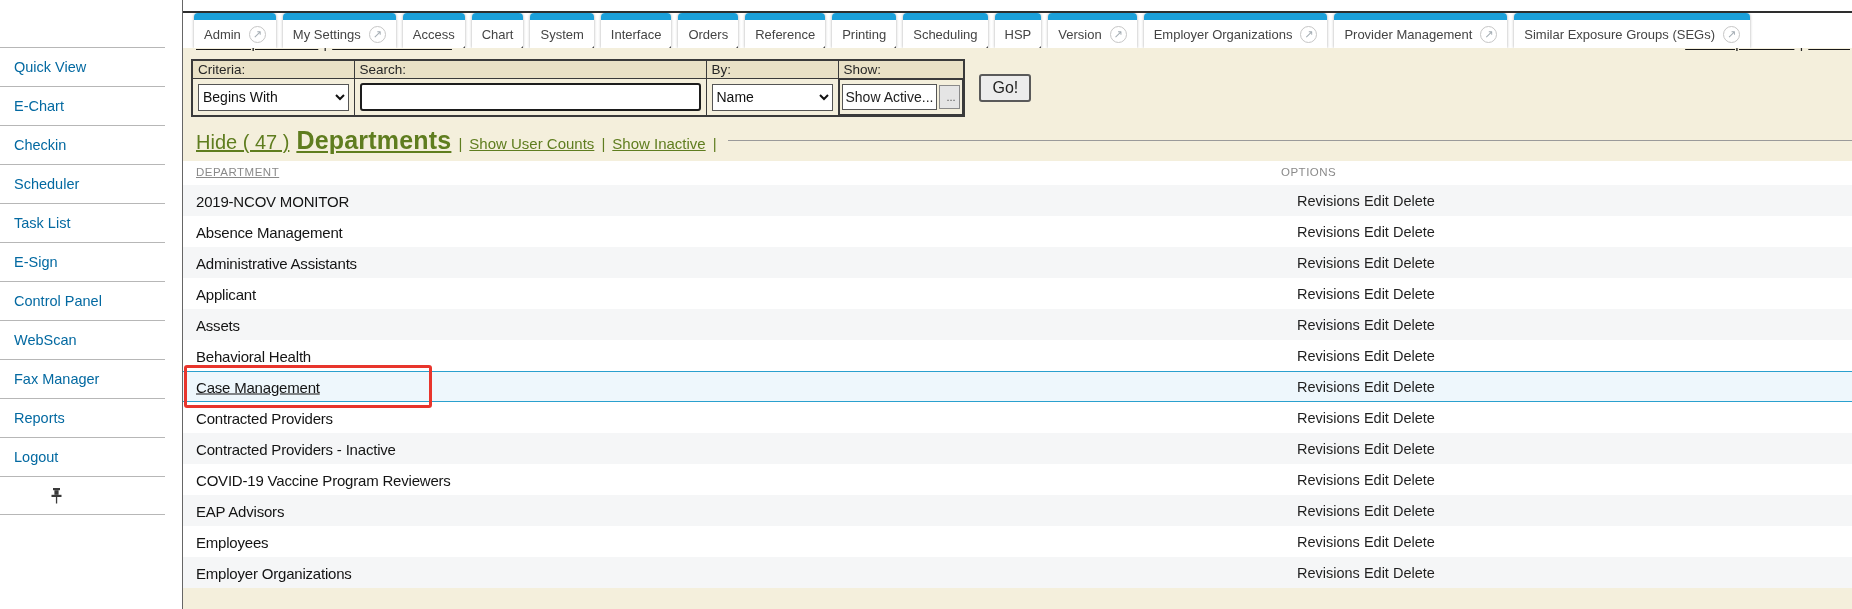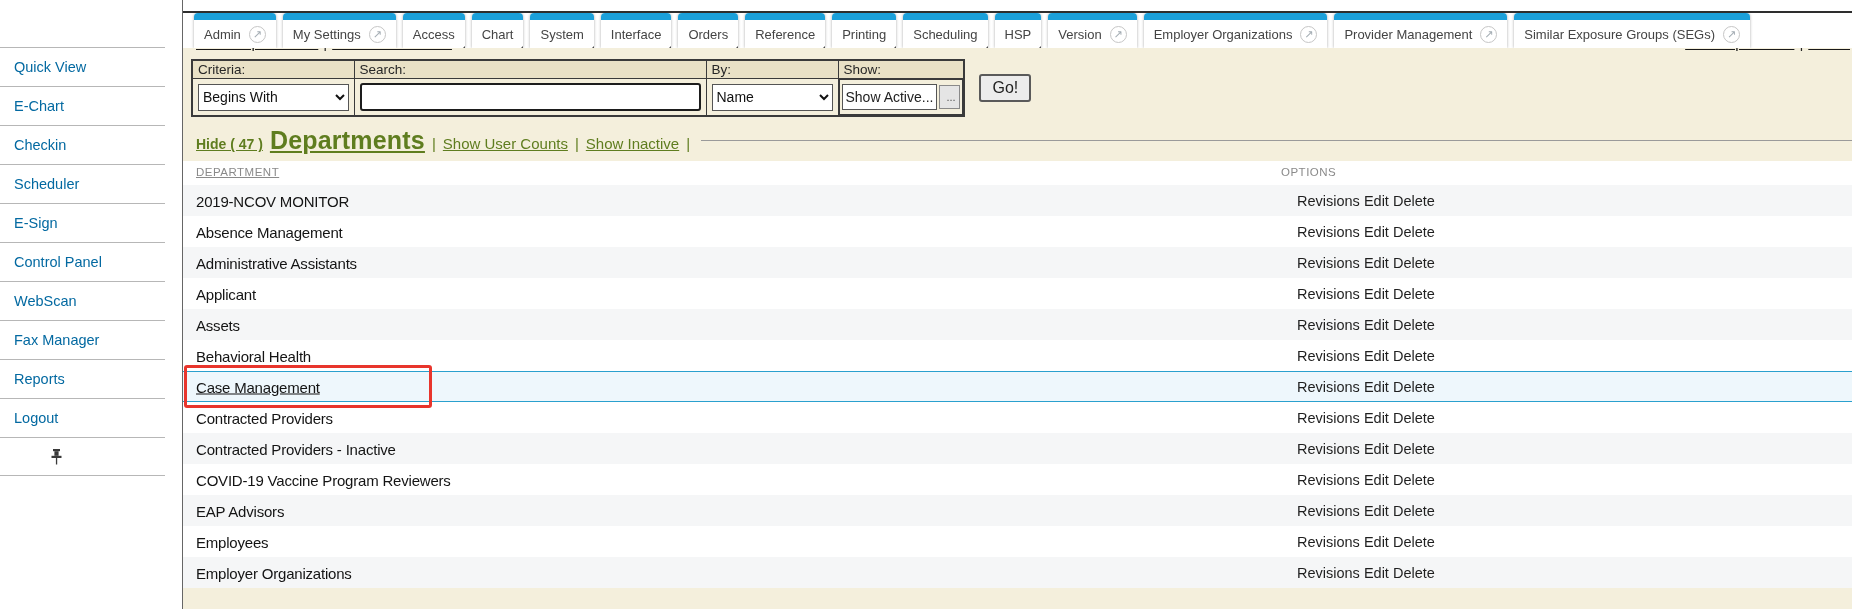--- a/index.html
+++ b/index.html
@@ -94,21 +94,21 @@
     margin-left:14px; padding:3px 11px; font-size:16px; color:#222;
     background:#ececec; border:2px solid #5a5a5a; border-radius:3px; cursor:pointer;
     font-family:"Liberation Sans",sans-serif;
   }
 
   
   .section-row {
     margin:9px 0 0 13px; display:flex; align-items:baseline; gap:7px;
     color:#5f7d1f; white-space:nowrap;
   }
-  .hide-link { font-size:14px; font-weight:bold; text-decoration:underline; cursor:pointer; }
+  .hide-link { font-size:20px; font-weight:normal; text-decoration:underline; cursor:pointer; }
   .section-title { font-size:25px; font-weight:bold; letter-spacing:.2px;text-decoration:underline; }
   .section-link { font-size:15px; text-decoration:underline; cursor:pointer; }
   .sec-sep { font-size:15px; }
   .section-rule { flex:1; border-top:1px solid #9a9a9a; align-self:center; margin-left:4px; }
 
   
   .dept-table { margin-top:6px; }
   .dept-header {
     position:relative; height:24px; background:#ffffff;
     font-size:11.5px; color:#8a8a8a; letter-spacing:.5px;
@@ -147,20 +147,23 @@
         <span>Quick View</span>
       </div>
       <div class="sidebar-item">
         <span>E-Chart</span>
       </div>
       <div class="sidebar-item">
         <span>Checkin</span>
       </div>
       <div class="sidebar-item">
         <span>Scheduler</span>
+      </div>
+      <div class="sidebar-item">
+        <span>Task List</span>
       </div>
       <div class="sidebar-item">
         <span>E-Sign</span>
       </div>
       <div class="sidebar-item">
         <span>Control Panel</span>
       </div>
       <div class="sidebar-item">
         <span>WebScan</span>
       </div>

